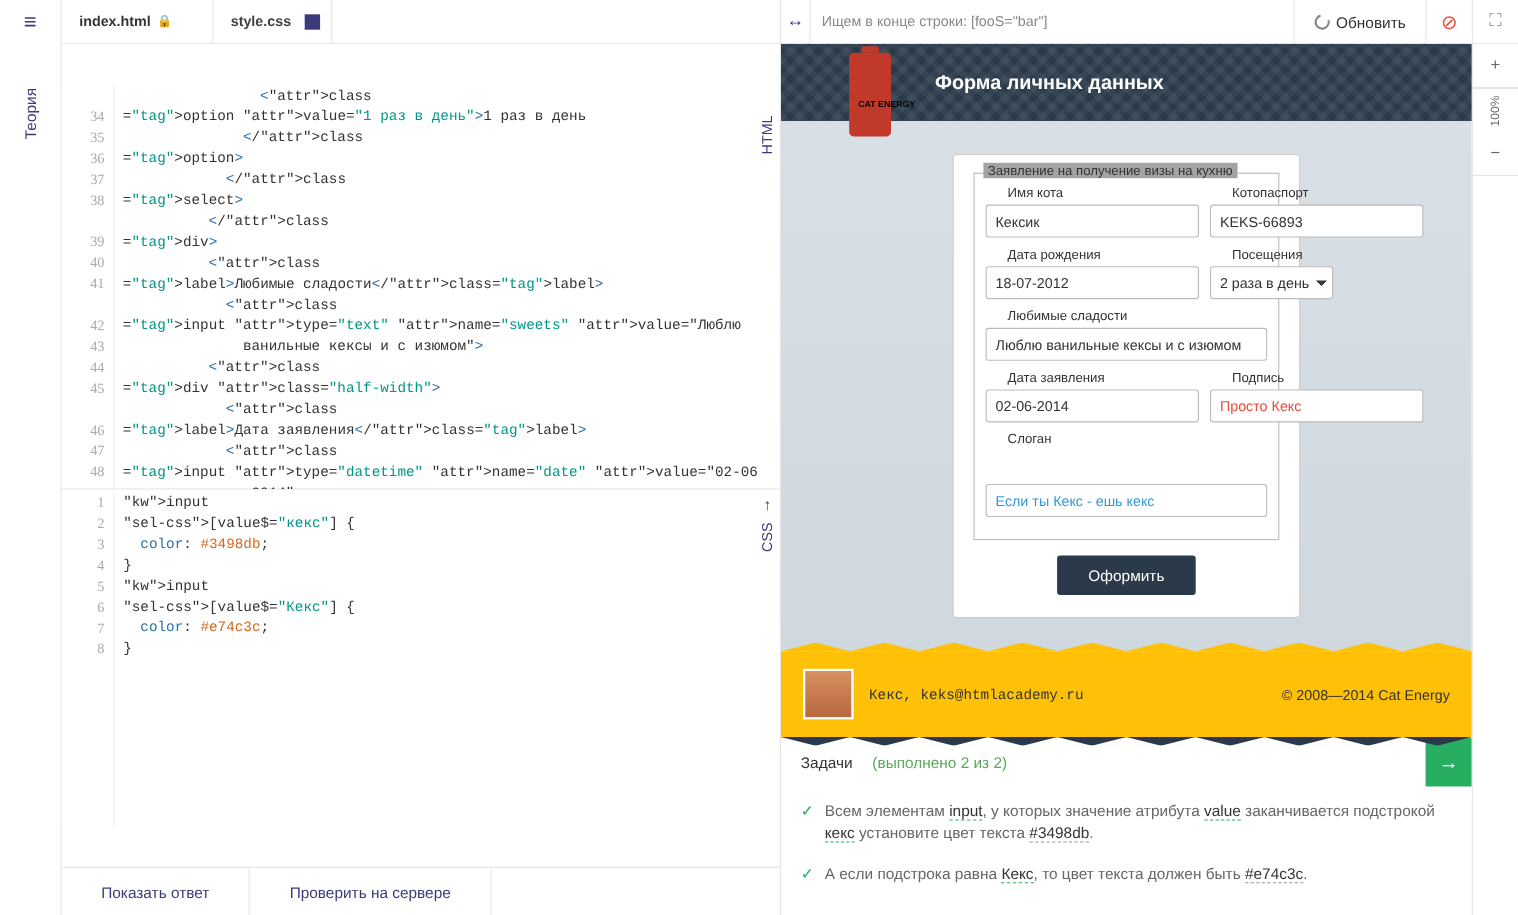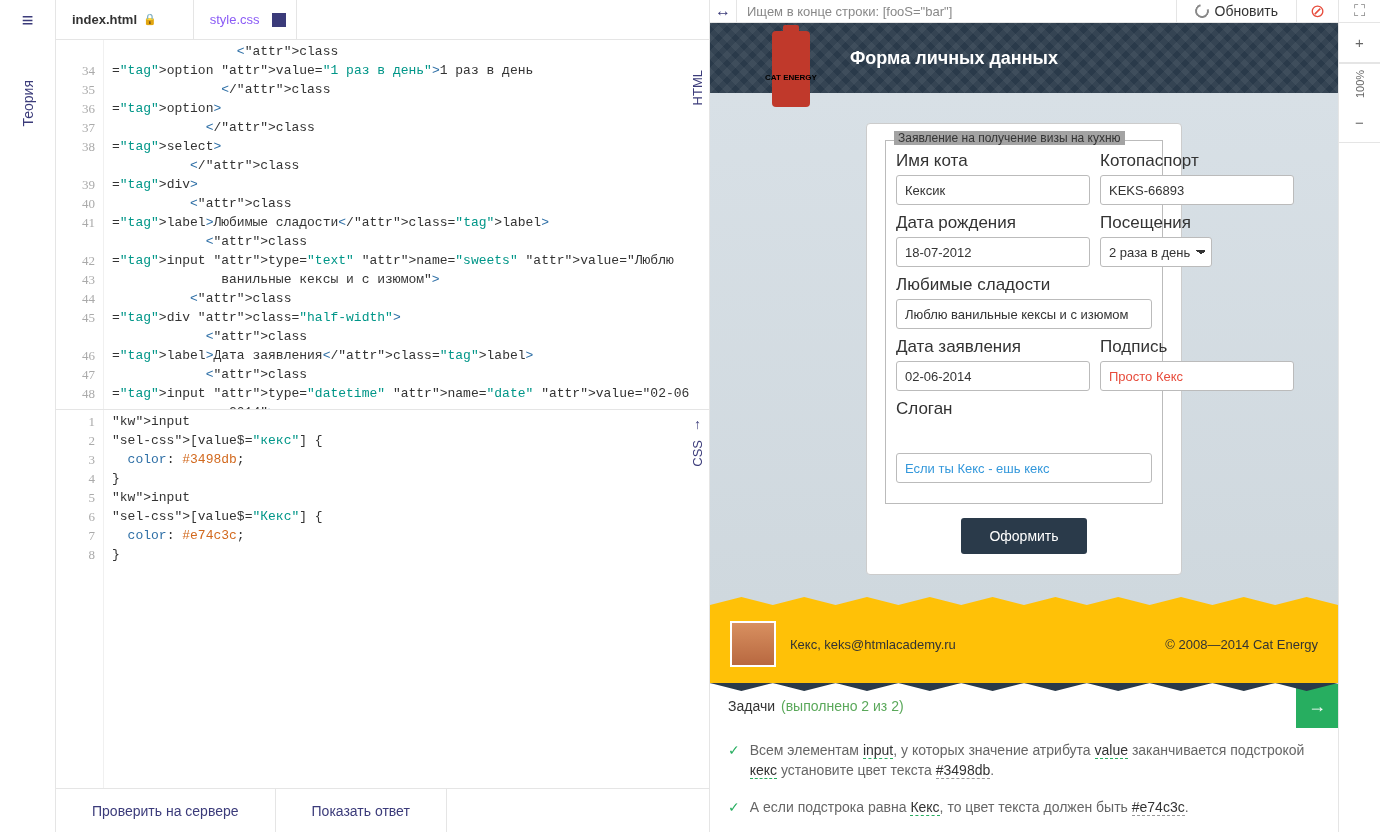--- a/index.html
+++ b/index.html
@@ -1,22 +1,22 @@
 <!DOCTYPE html>
 <html><head>
 <meta charset="utf-8">
 <style>
 * { margin: 0; padding: 0; box-sizing: border-box; }
 body { font-family: -apple-system, BlinkMacSystemFont, "Segoe UI", Arial, sans-serif; font-size: 14px; color: #333; background: #fff; width: 1380px; height: 832px; overflow: hidden; display: flex; }
 .sidebar-left { width: 56px; background: #fff; border-right: 1px solid #e5e5e5; display: flex; flex-direction: column; align-items: center; position: relative; }
 .sidebar-left .ham { width: 100%; height: 40px; display: flex; align-items: center; justify-content: center; font-size: 20px; color: #3b3b7a; cursor: pointer; }
 .sidebar-left .vlabel { writing-mode: vertical-rl; transform: rotate(180deg); color: #3b3b7a; font-size: 14px; margin-top: 40px; }
-.middle { width: 654px; display: flex; flex-direction: column; border-right: 1px solid #e5e5e5; }
+.middle { width: 654px; display: flex; flex-direction: column; border-right: 1px solid #e5e5e5; gap: 35px; }
 .tabs { height: 40px; border-bottom: 1px solid #e5e5e5; display: flex; align-items: stretch; }
-.tab { padding: 0 36px 0 16px; display: flex; align-items: center; position: relative; border-right: 1px solid #e5e5e5; font-size: 13px; color: #8b5cf6; cursor: pointer; }
+.tab { padding: 0 36px 0 16px; display: flex; align-items: center; position: relative; border-right: 1px solid #e5e5e5; font-size: 13px; color: #404040; cursor: pointer; font-weight: bold; }
 .tab.active { color: #333; font-weight: 600; }
 .tab .lock { font-size: 11px; color: #aaa; margin-left: 6px; }
 .tab .dotbox { width: 14px; height: 14px; background: #3b3b7a; position: absolute; right: 10px; }
 .editor-wrapper { flex: 1; display: flex; flex-direction: column; overflow: hidden; }
 .editor-pane { flex: 1; display: flex; overflow: hidden; position: relative; }
 .editor-pane.top { height: 370px; border-bottom: 1px solid #e5e5e5; flex: none; }
 .gutter { width: 48px; text-align: right; padding: 2px 8px 2px 0; color: #aaa; font-family: Liberation Serif, serif; font-size: 13px; line-height: 19px; background: #fff; border-right: 1px solid #f0f0f0; user-select: none; }
 .code { flex: 1; font-family: Consolas, "Courier New", monospace; font-size: 13px; line-height: 19px; padding: 2px 8px; white-space: pre; overflow: auto; position: relative; }
 .code .line { display: block; }
 .tag { color: #2e6fa6; }
@@ -35,44 +35,44 @@
 .preview-toolbar .icon-cell { width: 42px; border-left: 1px solid #e5e5e5; display: flex; align-items: center; justify-content: center; color: #888; font-size: 16px; height:100%; cursor:pointer; }
 .preview-body-wrap { flex: 1; display: flex; }
 .preview-body { flex: 1; overflow: auto; display: flex; flex-direction: column; }
 .preview-side { width: 42px; border-left: 1px solid #e5e5e5; display: flex; flex-direction: column; }
 .preview-side .cell { height: 40px; border-bottom: 1px solid #e5e5e5; display: flex; align-items: center; justify-content: center; font-size: 15px; color: #666; cursor:pointer; }
 .preview-side .zoom { writing-mode: vertical-rl; transform: rotate(180deg); font-size: 11px; }
 .cat-header { background: #2a3a4a; background-image: repeating-linear-gradient(45deg, rgba(255,255,255,0.05) 0 6px, transparent 6px 12px), repeating-linear-gradient(-45deg, rgba(255,255,255,0.05) 0 6px, transparent 6px 12px); height: 70px; display: flex; align-items: center; padding-left: 140px; color: #fff; font-size: 18px; font-weight: 600; position: relative; }
 .cat-logo { position: absolute; left: 40px; top: 8px; width: 82px; height: 96px; }
 .cat-logo .battery { width: 38px; height: 76px; background: #c0392b; border-radius: 4px; margin: 0 auto; position: relative; }
 .cat-logo .battery::before { content:""; position:absolute; top:-6px; left:50%; transform:translateX(-50%); width:16px; height:6px; background:#c0392b; border-radius:2px 2px 0 0; }
-.cat-logo .ribbon { position:absolute; top:42px; left:0; right:0; text-align:center; font-size:8px; font-weight:bold; color:#000; }
+.cat-logo .ribbon { position:absolute; top:42px; left:0; right:0; text-align:right; font-size:8px; font-weight:bold; color:#000; }
 .cat-logo .ribbon::before { content:""; position:absolute; left:0; right:0; top:-2px; height:16px; background:#ffc107; transform:skewY(-4deg); z-index:-1; }
 .cat-main { background: linear-gradient(#d8e0e6, #cfd8de); padding: 30px 0 30px; display: flex; justify-content: center; }
 .cat-form-card { background: #fff; border: 1px solid #ccc; border-radius: 4px; padding: 16px 18px 20px; width: 316px; }
 .cat-fieldset { border: 1px solid #bbb; padding: 10px 10px 12px; position: relative; }
 .cat-legend { position: absolute; top: -10px; left: 8px; background: #a3a3a3; padding: 0 4px; font-size: 12px; color: #333; }
 .cat-row { display: flex; gap: 10px; margin-bottom: 8px; }
 .cat-col { flex: 1; display: flex; flex-direction: column; }
 .cat-col.full { flex: 0 0 100%; }
-.cat-label { font-size: 17px; color: #333; margin-bottom: 4px; }
+.cat-label { font-size: 12px; color: #333; margin-bottom: 4px; margin-left: 20px; }
 .cat-input, .cat-select { height: 30px; padding: 0 8px; border: 1px solid #bbb; border-radius: 3px; font-size: 13px; color: #333; background:#fff; }
 .cat-select { padding-right:20px; appearance:none; background-image: linear-gradient(45deg, transparent 50%, #333 50%), linear-gradient(-45deg, transparent 50%, #333 50%); background-position: right 10px center, right 5px center; background-size: 5px 5px; background-repeat:no-repeat; }
 .cat-input.red { color: #e74c3c; }
 .cat-input.blue { color: #3498db; margin-top: 30px; }
 .cat-submit { background: #2a3a4a; color: #fff; border: none; border-radius: 3px; padding: 10px 28px; margin: 14px auto 0; display: block; cursor: pointer; font-size: 14px; }
 .cat-footer { background: #ffc107; padding: 16px 20px; display: flex; align-items: center; gap: 14px; position: relative; }
 .cat-footer::before { content:""; position:absolute; top:-8px; left:0; right:0; height:8px; background: repeating-linear-gradient(90deg, #ffc107 0 10px, transparent 10px 20px); clip-path: polygon(0 100%, 5% 0, 10% 100%, 15% 0, 20% 100%, 25% 0, 30% 100%, 35% 0, 40% 100%, 45% 0, 50% 100%, 55% 0, 60% 100%, 65% 0, 70% 100%, 75% 0, 80% 100%, 85% 0, 90% 100%, 95% 0, 100% 100%); background:#ffc107; }
 .cat-footer::after { content:""; position:absolute; bottom:-8px; left:0; right:0; height:8px; background:#2a3a4a; clip-path: polygon(0 0, 5% 100%, 10% 0, 15% 100%, 20% 0, 25% 100%, 30% 0, 35% 100%, 40% 0, 45% 100%, 50% 0, 55% 100%, 60% 0, 65% 100%, 70% 0, 75% 100%, 80% 0, 85% 100%, 90% 0, 95% 100%, 100% 0); }
 .cat-avatar { width: 46px; height: 46px; border: 2px solid #fff; background: linear-gradient(#d89060, #b86840); }
-.cat-footer-text { font-size: 13px; color: #333; }
+.cat-footer-text { font-size: 13px; color: #333; font-family: Liberation Mono, monospace; }
 .cat-copyright { margin-left: auto; font-size: 13px; color: #333; }
 .tasks { border-top: 1px solid #e5e5e5; background: #fff; }
 .tasks-header { padding: 14px 18px; color: #333; display:flex; align-items:center; }
-.tasks-header .done { color: #5aa85a; margin-left: 6px; }
+.tasks-header .done { color: #5aa85a; margin-left: 18px; }
 .tasks-next { width: 42px; background: #27ae60; color: #fff; display: flex; align-items: center; justify-content: center; font-size: 18px; cursor:pointer; border-left:none; }
 .tasks-body { padding: 4px 18px 16px; }
 .task { display: flex; gap: 10px; padding: 8px 0; color: #666; line-height: 1.45; }
 .task .check { color: #27ae60; flex: none; }
 .task .underline { border-bottom: 1px dashed #27ae60; color: #333; }
 .task .color-chip { border-bottom: 1px dashed #999; }
 .tasks-header-row { display:flex; }
 .tasks-header-row .tasks-header { flex:1; }
 .refresh-icon { display:inline-block; width:14px; height:14px; border:2px solid #888; border-radius:50%; border-top-color:transparent; transform:rotate(30deg); position:relative; }
 .eye-off { color:#e74c3c; font-size:18px; position:relative; }
@@ -135,22 +135,22 @@
           <div>7</div>
           <div>8</div>
         </div>
       <div class="code" id="css-code"><span class="line"><span class="&lt;span">"kw"</span>&gt;input</span><span class="&lt;span">"sel-css"</span>&gt;[value$=<span class="str">"кекс"</span>] {<span class="line">  <span class="prop">color</span>: <span class="val">#3498db</span>;</span><span class="line">}</span><span class="line"></span><span class="line"><span class="&lt;span">"kw"</span>&gt;input</span><span class="&lt;span">"sel-css"</span>&gt;[value$=<span class="str">"Кекс"</span>] {<span class="line">  <span class="prop">color</span>: <span class="val">#e74c3c</span>;</span><span class="line">}</span><span class="line"></span></div>
       <div class="arrow-up">↑</div>
       <div class="vlabel-right" style="top:30px">CSS</div>
     </div>
   </div>
 
   <div class="footer-btns">
+    <div class="btn">Показать ответ</div>
     <div class="btn">Проверить на сервере</div>
-    <div class="btn">Показать ответ</div>
   </div>
 </div>
 
 <div class="preview">
   <div class="preview-toolbar">
     <div class="splitter">↔</div>
     <div class="breadcrumb">Ищем в конце строки: [fooS="bar"]</div>
     <div class="refresh">
       <span class="refresh-icon"></span>
       <span>Обновить</span>

